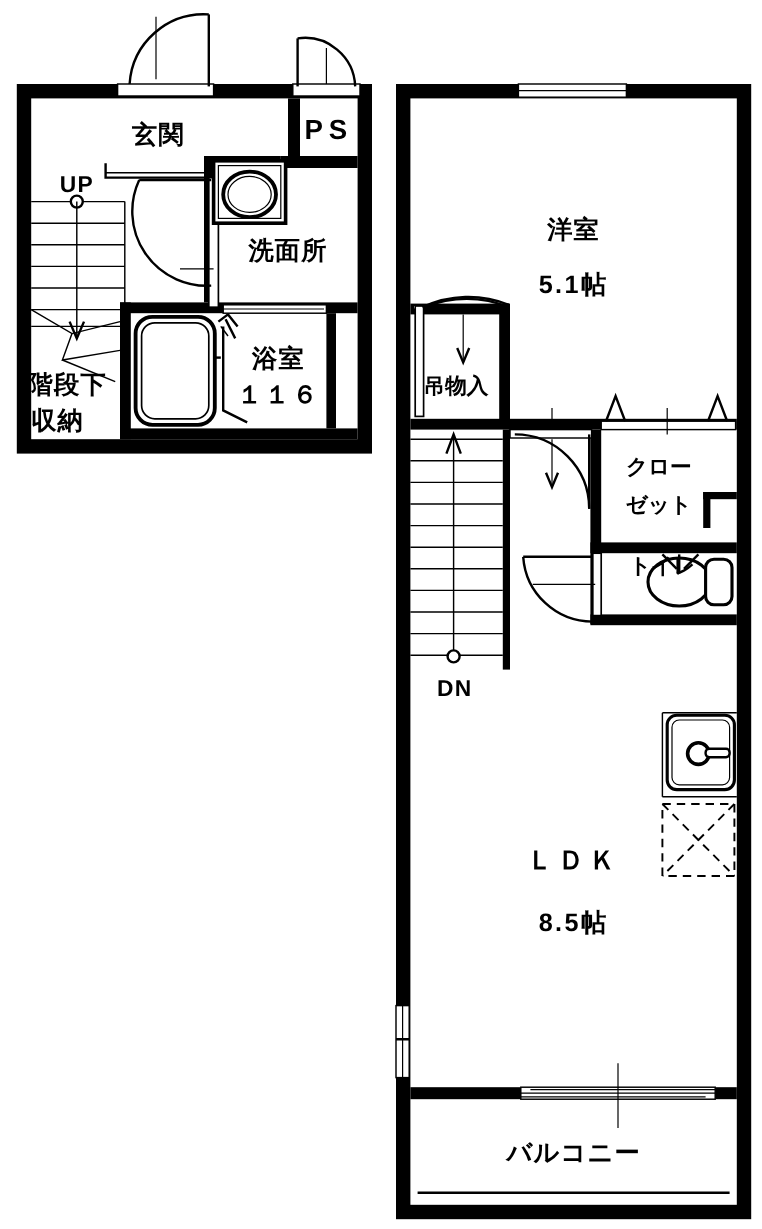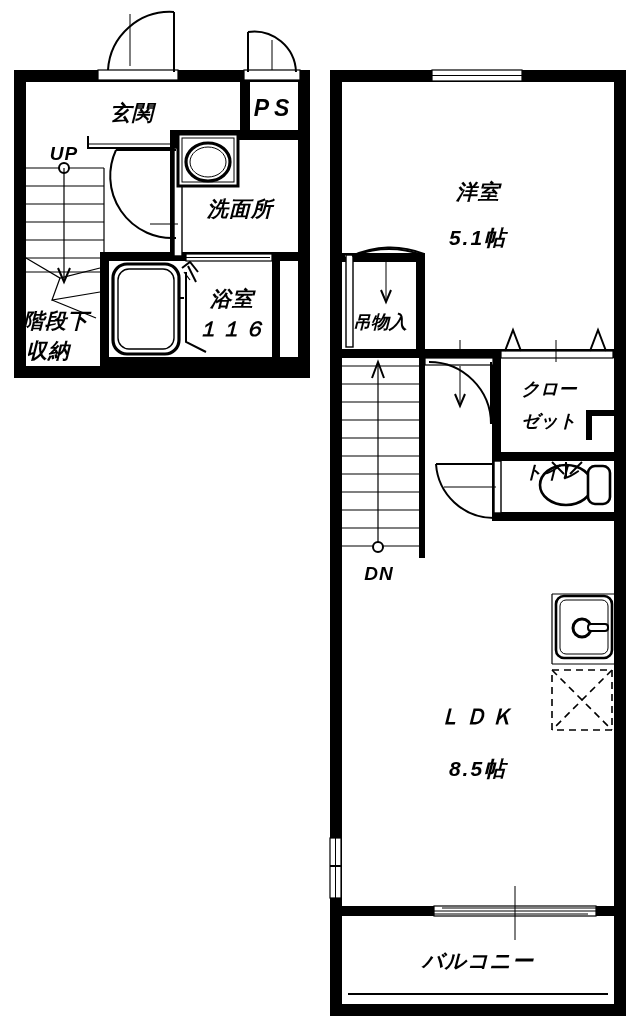--- a/index.html
+++ b/index.html
@@ -13,21 +13,20 @@
     height: 1024px;
     font-family: "Liberation Sans", "DejaVu Sans", sans-serif;
     color: #000000;
     overflow: hidden;
     position: relative;
   }
   #plan-root {
     position: relative;
     width: 635px;
     height: 1024px;
-    font-style: italic;
   }
   svg.floorplan {
     position: absolute;
     left: 0;
     top: 0;
     width: 635px;
     height: 1024px;
     display: block;
   }
   .ln-1       { stroke: #000000; fill: none; stroke-width: 1.2; }

